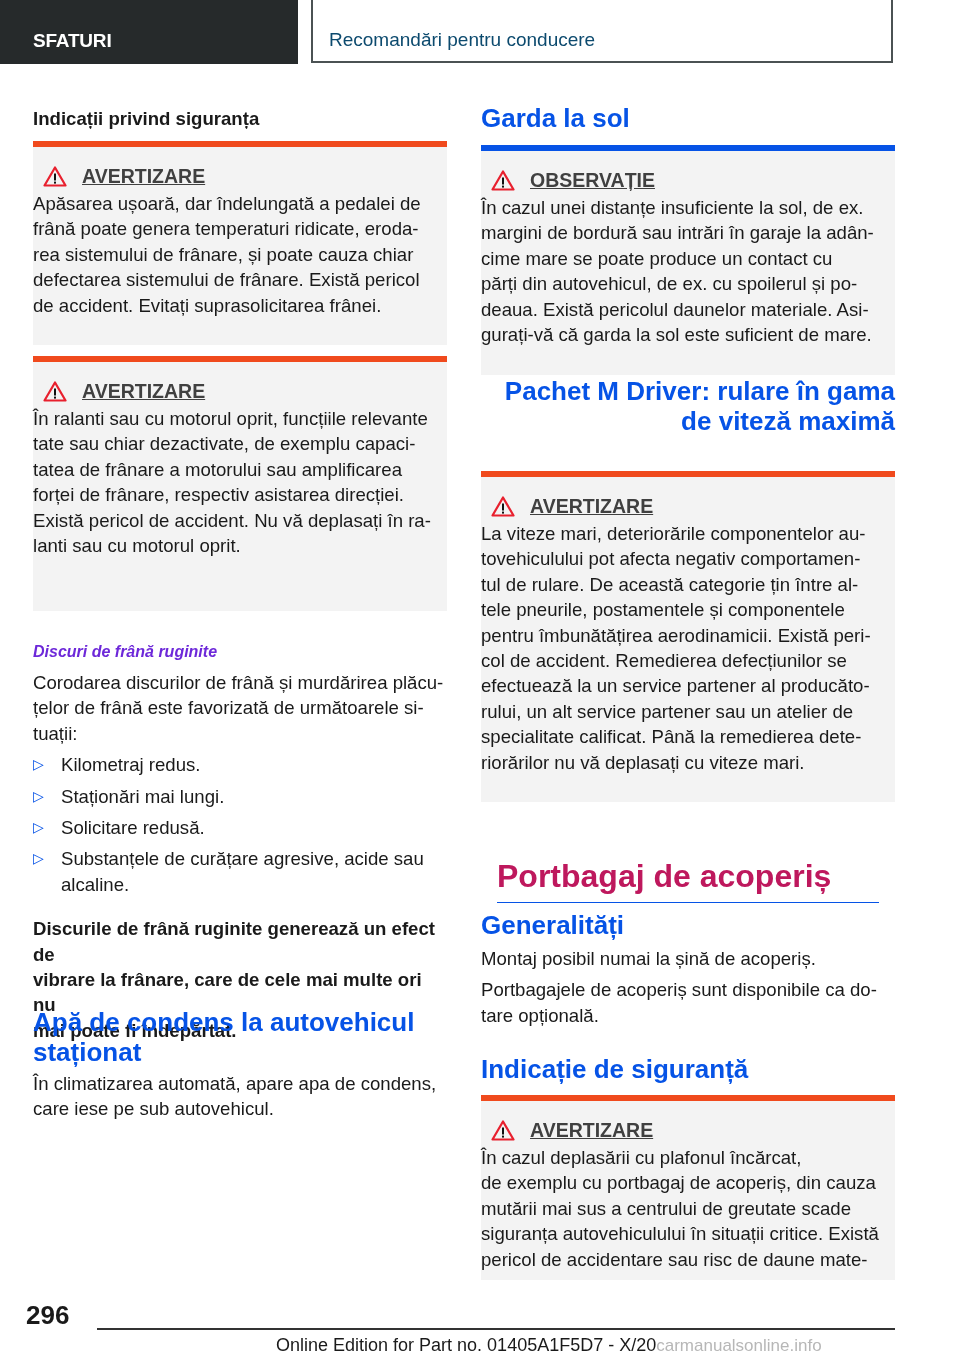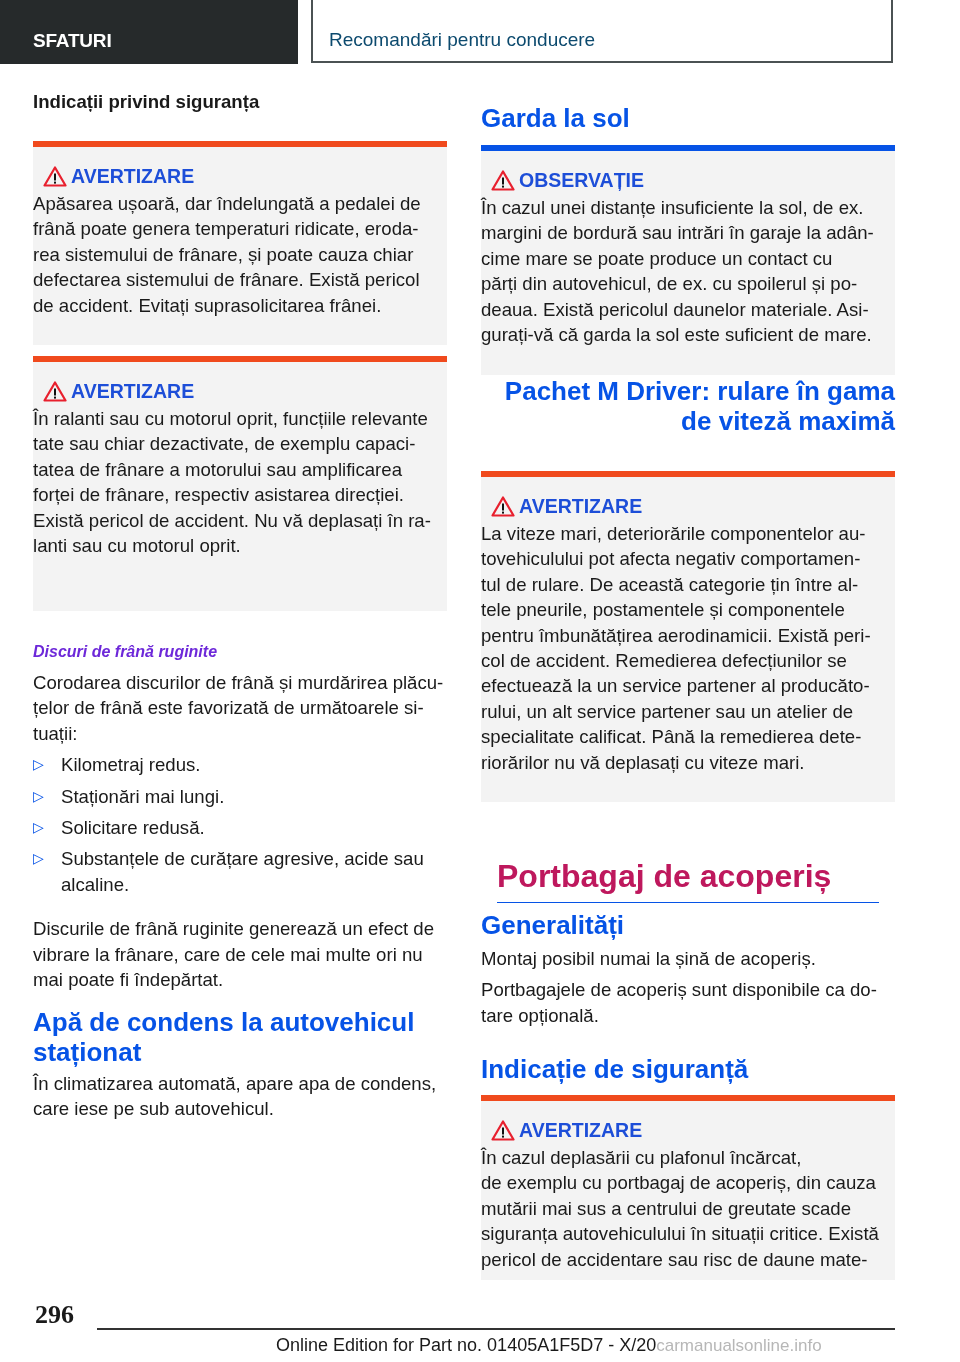--- a/index.html
+++ b/index.html
@@ -17,45 +17,45 @@
 
     .p { font-size: 18.6px; line-height: 25.4px; margin: 0; }
     .h-small { font-size: 18.6px; font-weight: bold; color: #1a1a1a; }
     .h2 { color: #0653e6; font-weight: bold; font-size: 26px; line-height: 30px; margin: 0; }
     .h2.light { color: #6d28d9; font-size: 16px; font-style: italic; }
     .h1 { color: #be185d; font-weight: bold; font-size: 32px; line-height: 40px; padding-bottom: 6px; border-bottom: 1.5px solid #0653e6; margin: 16px; }
 
     .box { background: #f3f3f3; border-top: 6px solid #f04a1d; padding: 18px 12px 14px 0; box-sizing: border-box; }
     .box.blue { border-top-color: #0653e6; }
     .box-title { display: flex; align-items: center; margin-left: 10px; margin-bottom: 3px; }
-    .box-title .ttl { font-weight: bold; font-size: 19.5px; margin-left: 4px; color: #1d4ed8; }
+    .box-title .ttl { font-weight: bold; font-size: 19.5px; margin-left: 15px; color: #404040; text-decoration: underline; }
     .box .p { padding-left: 0; margin-left: 0; }
     .box-body { padding-left: 0; }
 
     .list { list-style: none; margin: 6px 0 0 0; padding: 0; }
     .list li { position: relative; padding-left: 28px; font-size: 18.6px; line-height: 25.4px; margin-bottom: 6px; }
     .list li .bullet { position: absolute; left: 0; top: 0; color: #0653e6; font-size: 14px; }
 
-    .footer-num { position: absolute; left: 35px; top: 1300px; font-size: 26px; font-weight: bold; color: #1a1a1a; font-family: Liberation Serif, serif; }
+    .footer-num { position: absolute; left: 26px; top: 1300px; font-size: 26px; font-weight: bold; color: #1a1a1a; }
     .footer-line { position: absolute; left: 97px; top: 1328px; width: 798px; height: 2px; background: #333; }
     .footer-text { position: absolute; left: 276px; top: 1335px; font-size: 18px; color: #1a1a1a; white-space: nowrap; }
     .footer-wm { font-size: 17px; color: #b7b7b7; }
   </style>
 </head>
 <body>
 
 <div class="hdr-left">
   <span>SFATURI</span>
 </div>
 <div class="hdr-right">
   <span>Recomandări pentru conducere</span>
 </div>
 
 <div class="col col-left">
-  <div style="position:absolute; top:91px; left:0; width:414px;">
+  <div style="position:absolute; top:108px; left:0; width:414px;">
     <div class="h-small">Indicații privind siguranța</div>
   </div>
 
   <div class="box" style="position:absolute; top:141px; left:0; width:414px; height:204px;">
     <div class="box-title">
       <svg width="24" height="21" viewBox="0 0 24 21">
           <path d="M12 1.5 L22.5 19.5 L1.5 19.5 Z" fill="none" stroke="#e8202e" stroke-width="2.2" stroke-linejoin="round"></path>
           <rect x="11" y="7.5" width="2" height="7" fill="#111"></rect>
           <rect x="11" y="15.6" width="2" height="2" fill="#111"></rect>
         </svg>
@@ -95,21 +95,21 @@
       <p class="p">Corodarea discurilor de frână și murdărirea plăcu-</p>
       <p class="p">țelor de frână este favorizată de următoarele si-</p>
       <p class="p">tuații:</p>
     </div>
     <ul class="list">
       <li><span class="bullet">▷</span><span>Kilometraj redus.</span></li>
       <li><span class="bullet">▷</span><span>Staționări mai lungi.</span></li>
       <li><span class="bullet">▷</span><span>Solicitare redusă.</span></li>
       <li style="padding-right:20px;"><span class="bullet">▷</span><span>Substanțele de curățare agresive, acide sau alcaline.</span></li>
     </ul>
-    <div style="margin-top:19px;">
+    <div style="margin-top:19px;font-weight:bold;">
       <p class="p">Discurile de frână ruginite generează un efect de</p>
       <p class="p">vibrare la frânare, care de cele mai multe ori nu</p>
       <p class="p">mai poate fi îndepărtat.</p>
     </div>
   </div>
 
   <div style="position:absolute; top:1007px; left:0; width:414px;">
     <h2 class="h2">
       <span>Apă de condens la autovehicul</span><br>
       <span>staționat</span>

